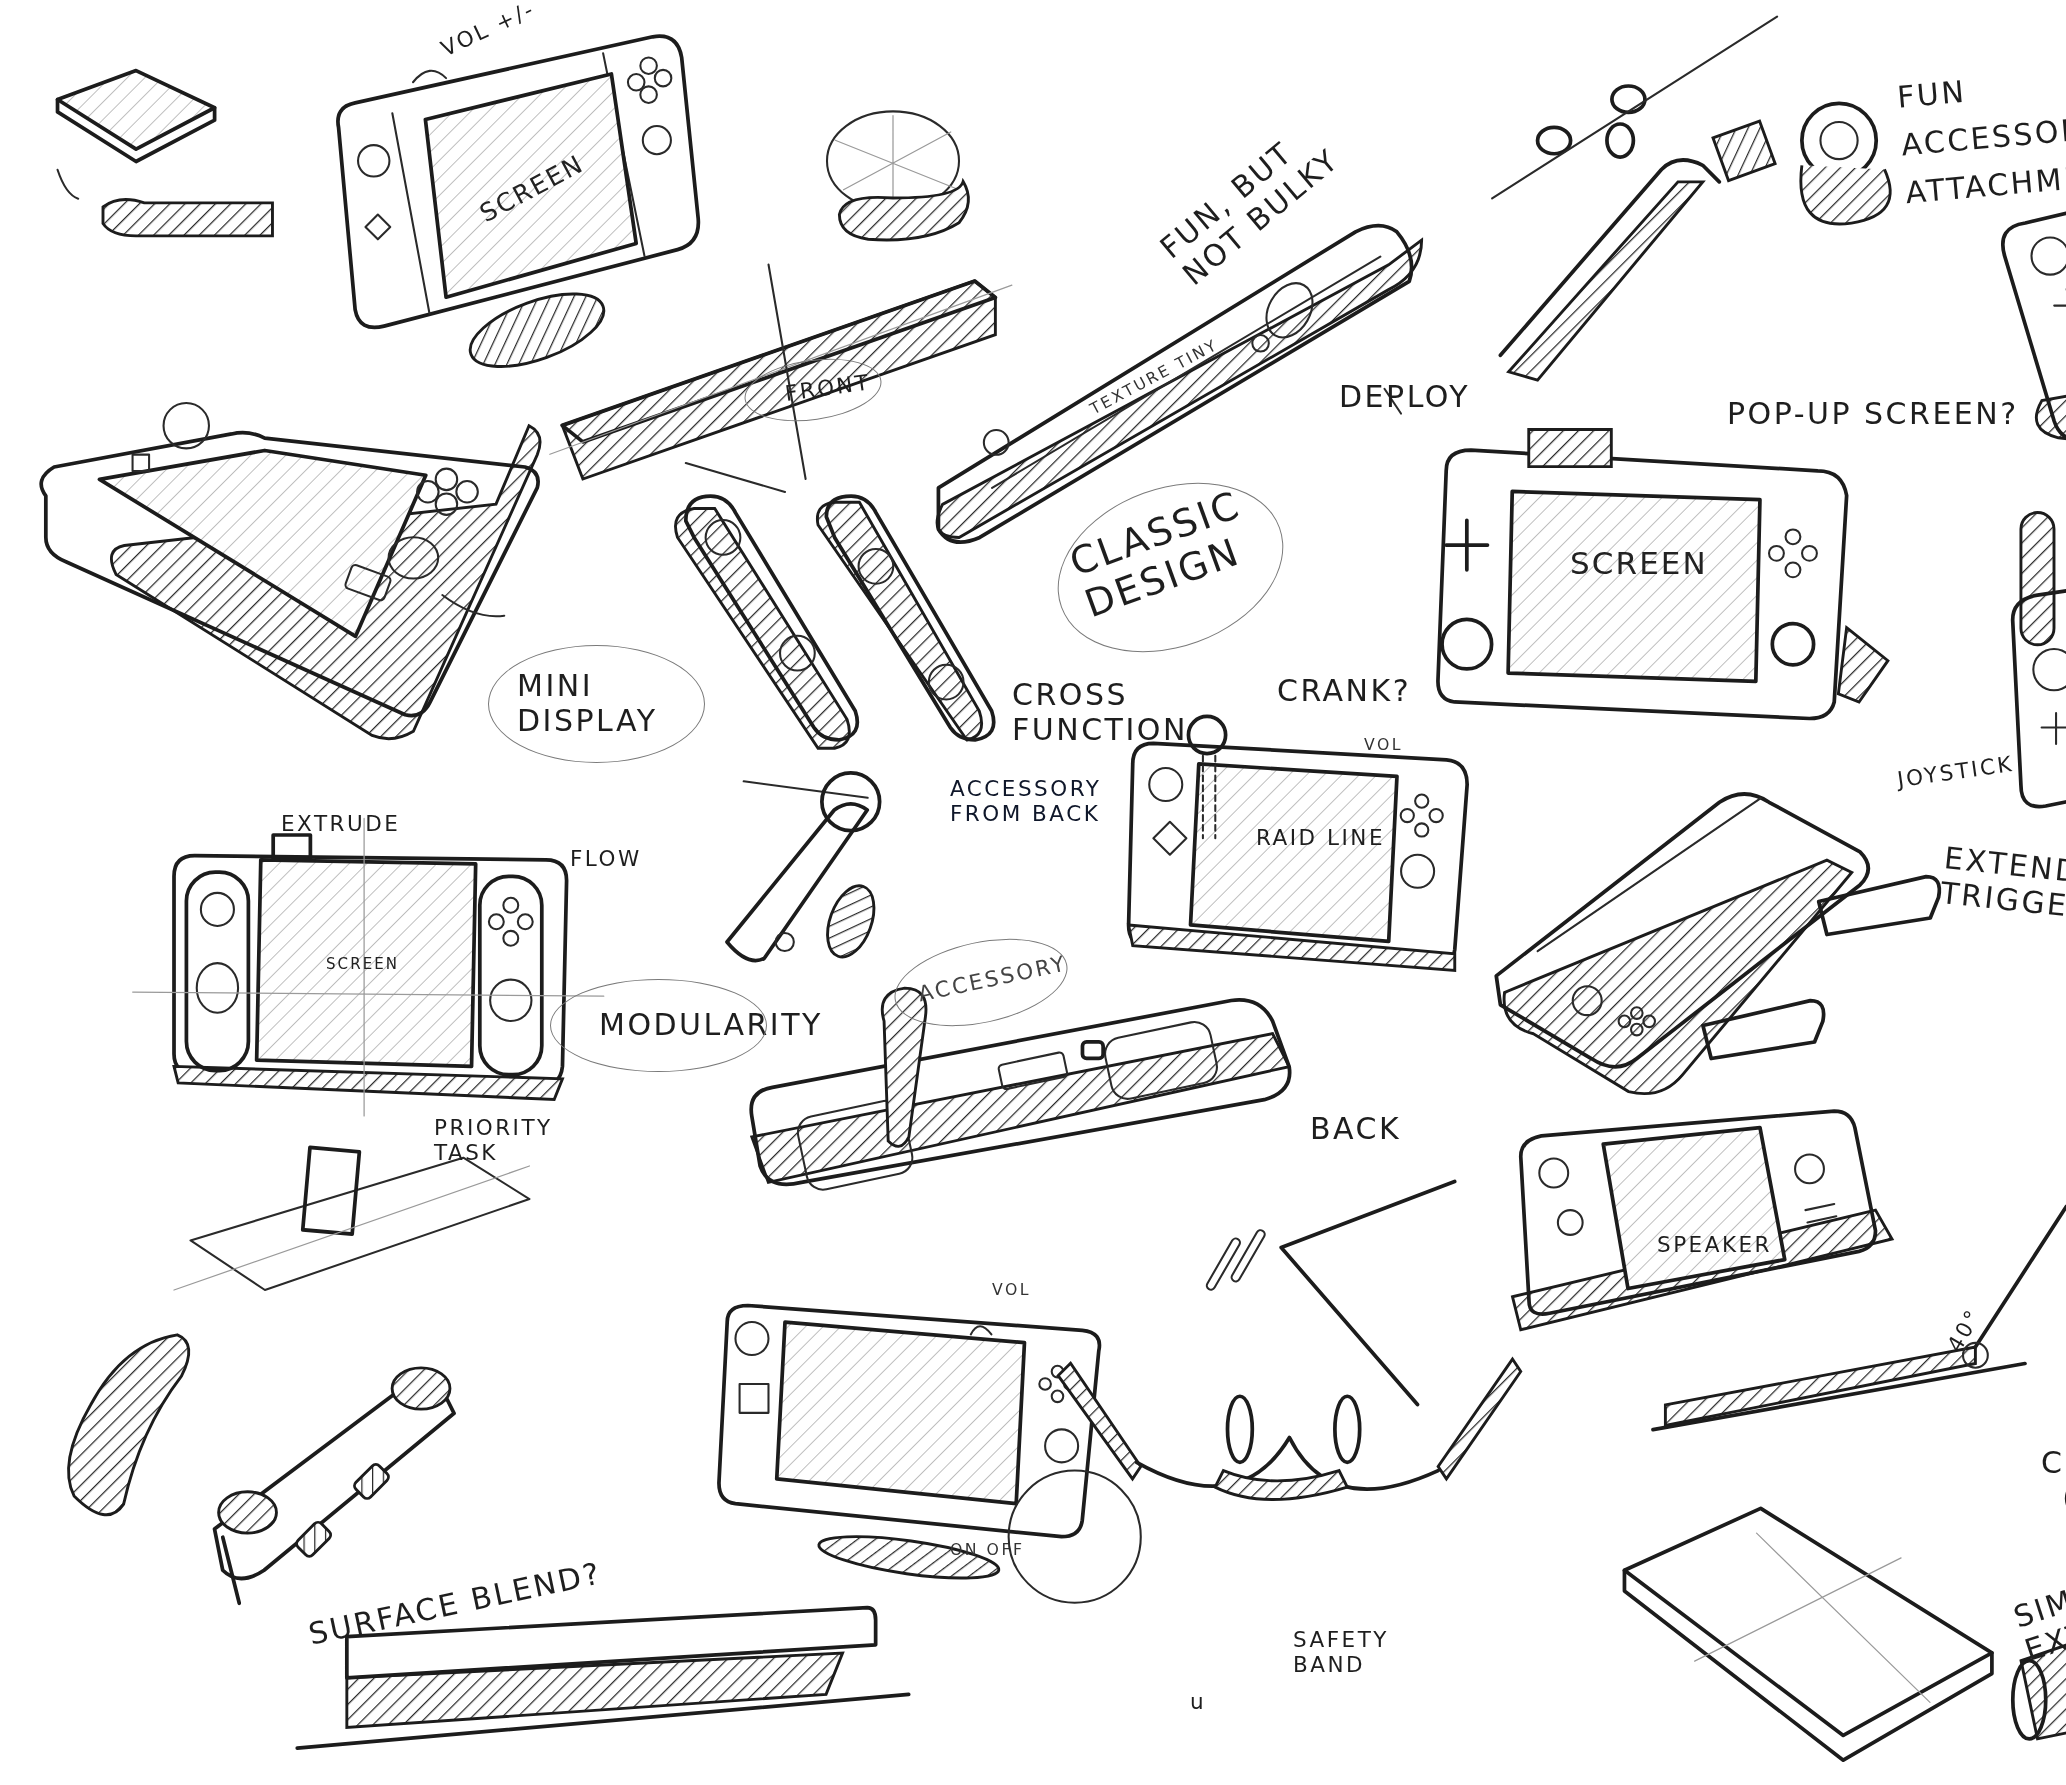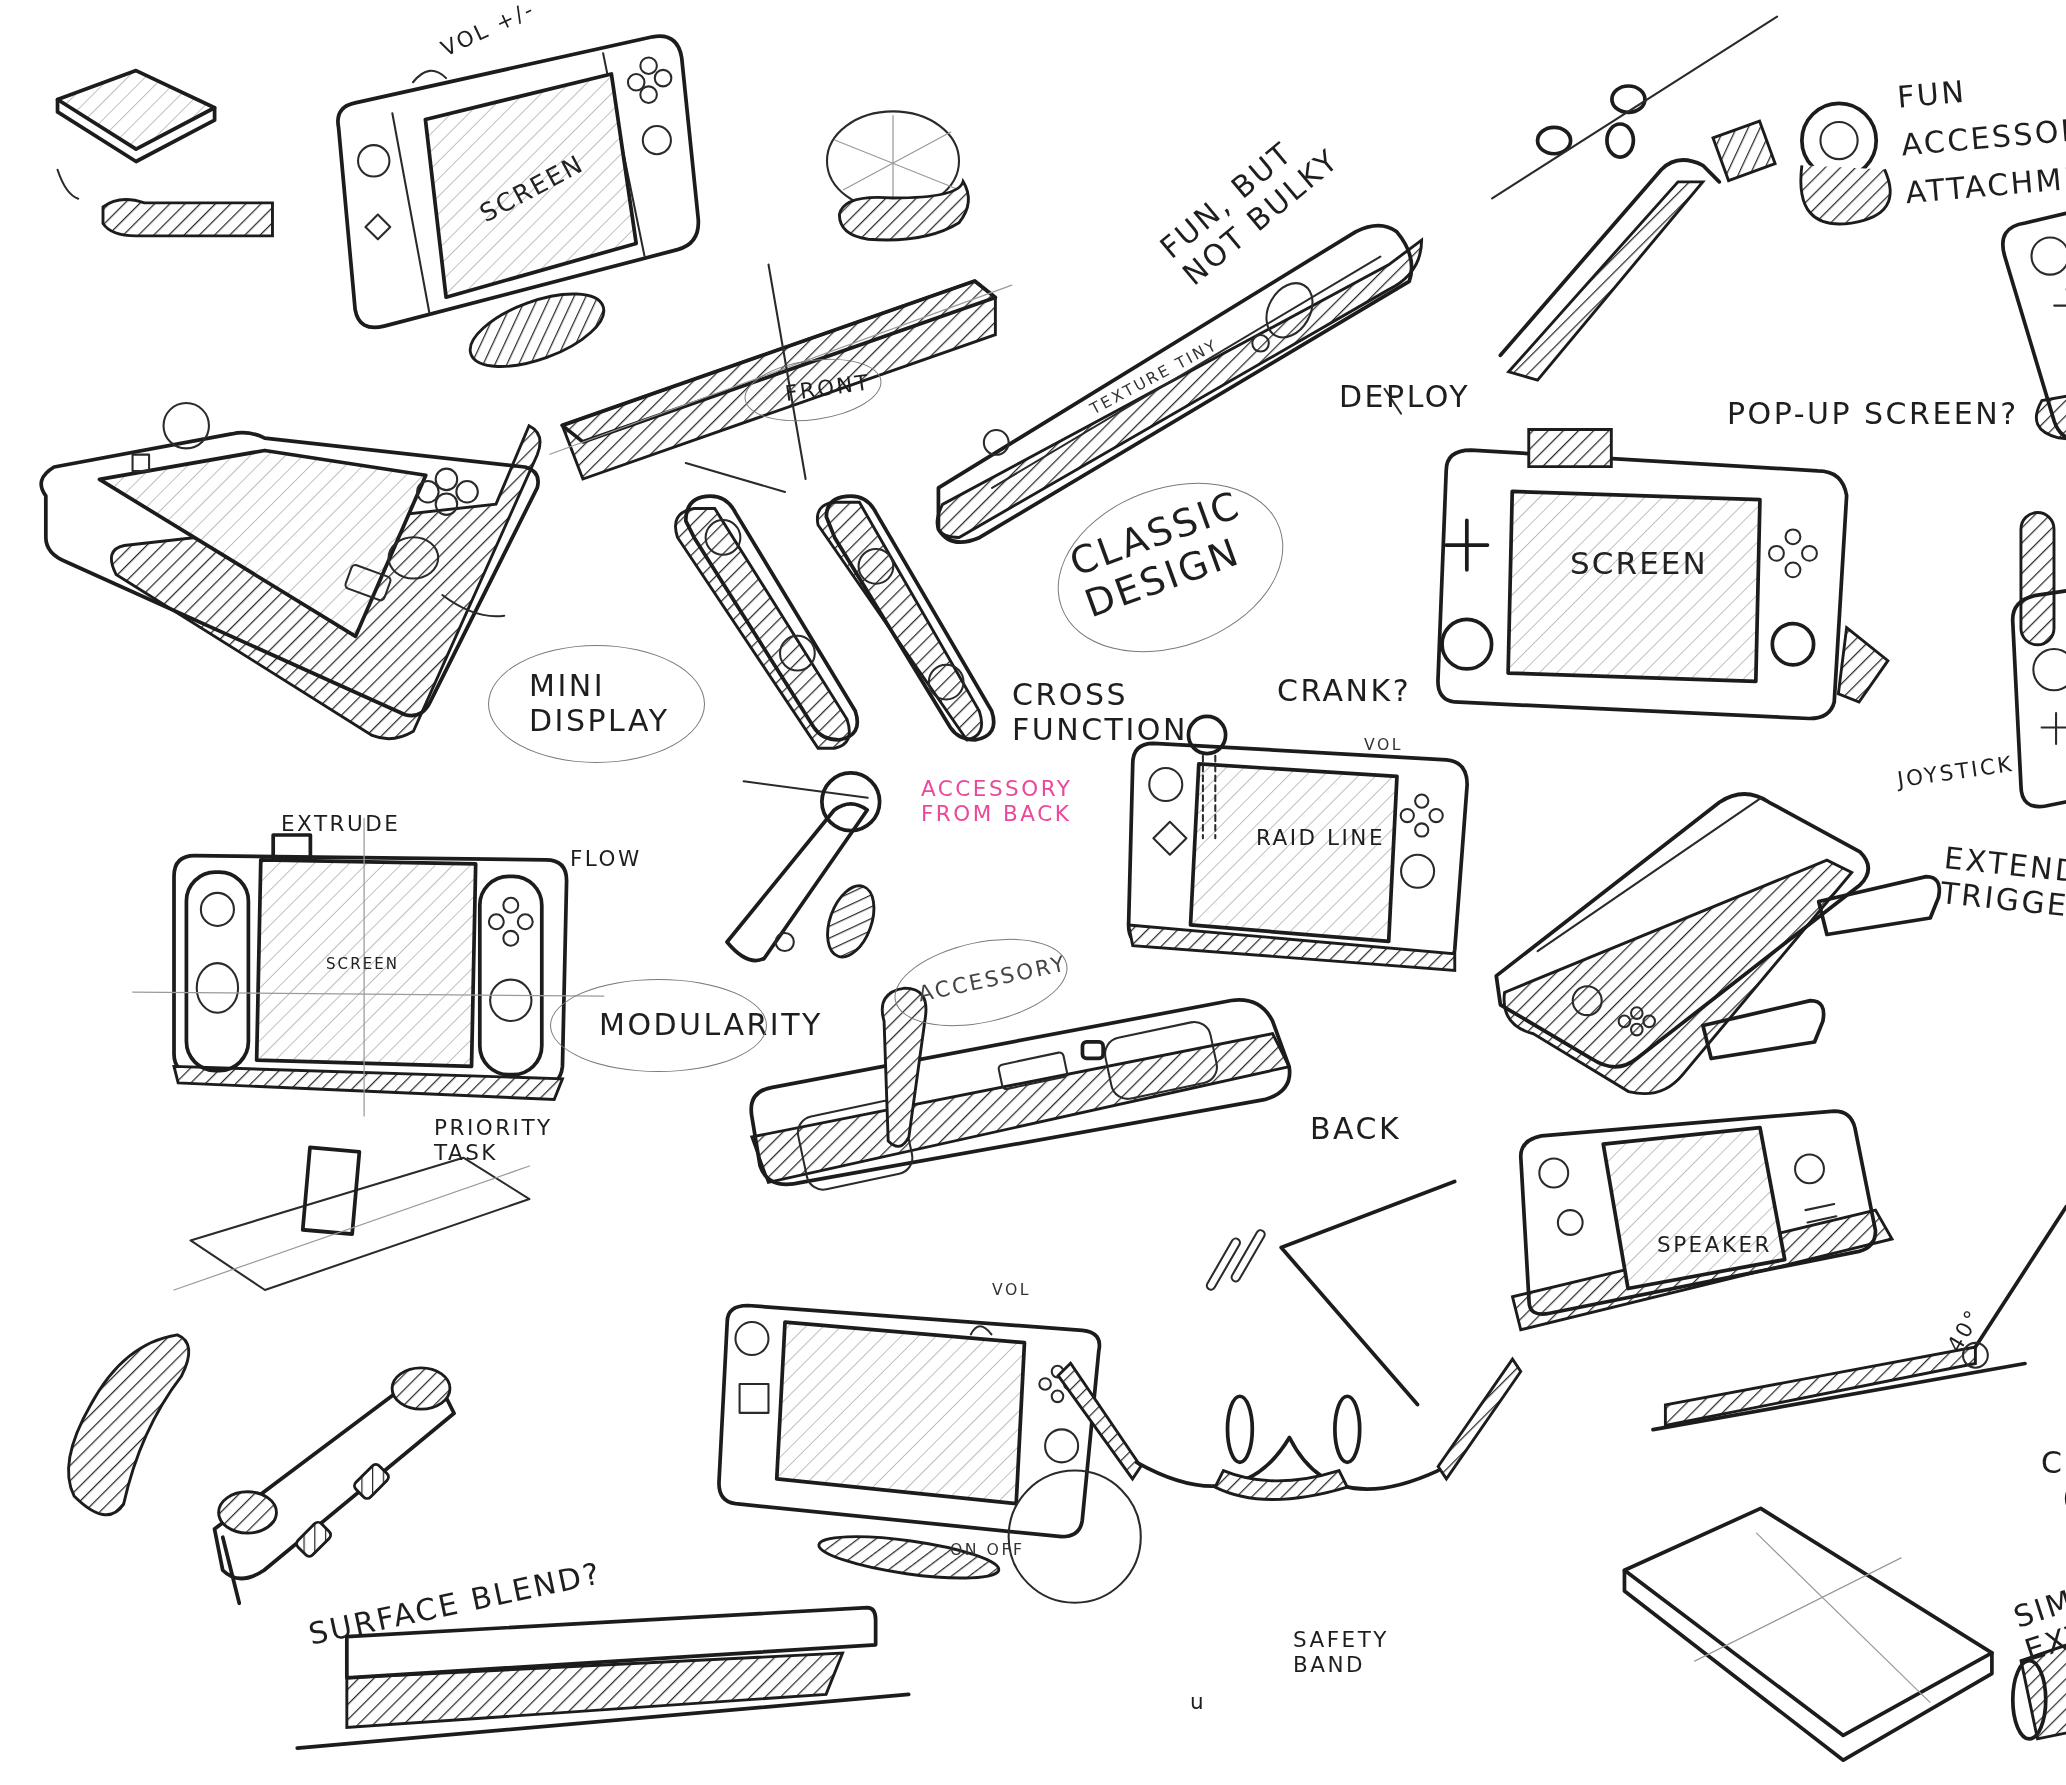--- a/index.html
+++ b/index.html
@@ -90,21 +90,21 @@
   <circle class="lt" cx="450" cy="130" r="55"></circle>
   <path class="lt" d="M320 200 l 40 0 l 0 40 l -40 0 Z"></path>
   <circle class="lt" cx="1080" cy="260" r="26"></circle>
       <circle class="lt" cx="1130" cy="290" r="26"></circle>
   <circle class="lt" cx="1080" cy="320" r="26"></circle>
       <circle class="lt" cx="1035" cy="290" r="26"></circle>
   <ellipse class="lt" cx="1000" cy="450" rx="60" ry="50"></ellipse>
   <rect class="lt" x="840" y="480" width="100" height="60" rx="10" transform="rotate(20 890 510)"></rect>
   <path class="lt" d="M1070 540 Q 1150 600 1220 590"></path>
 </svg>
-<div class="note md" style="left:517px;top:669px;width:149px;white-space:normal;margin-left:12px;">Mini display</div>
+<div class="note md" style="left:517px;top:669px;width:149px;white-space:normal;">Mini display</div>
 <div class="circ" style="left:488px;top:645px;width:215px;height:116px"></div>
 
 <svg class="sk" style="left:661px;top:463px" width="372" height="339" viewBox="0 0 900 820">
   <path class="hat" d="M40 180 Q 20 120 80 110 L 130 110 L 450 620 Q 470 680 420 690 L 380 690 Z"></path>
   <path class="ln" d="M60 140 Q 60 80 120 80 Q 160 80 180 120 L 470 600 Q 490 660 430 670 Q 390 670 370 640 L 80 180 Z"></path>
   <circle class="lt" cx="150" cy="180" r="42"></circle>
   <circle class="lt" cx="330" cy="460" r="42"></circle>
   <path class="hat" d="M380 150 Q 370 100 420 95 L 480 95 L 770 600 Q 790 660 740 670 Z"></path>
   <path class="ln" d="M400 130 Q 400 80 460 80 Q 500 80 520 120 L 800 600 Q 820 660 760 670 Q 720 670 700 640 L 420 180 Z"></path>
   <circle class="lt" cx="520" cy="250" r="42"></circle>
@@ -198,21 +198,21 @@
 <div class="lbl-in" style="left:326px;top:955px;font-size:15px">Screen</div>
 <div class="note md" style="left:599px;top:1008px">Modularity</div>
 <div class="circ" style="left:550px;top:979px;width:215px;height:91px"></div>
 
 <svg class="sk" style="left:702px;top:744px" width="248" height="231" viewBox="0 0 600 560">
   <path class="ln" d="M60 480 L 320 160 Q 360 130 400 160 L 150 520 Q 110 540 60 480 Z"></path>
   <circle class="ln" cx="360" cy="140" r="70"></circle>
   <ellipse class="hat" cx="360" cy="430" rx="50" ry="90" transform="rotate(20 360 430)"></ellipse>
   <circle class="lt" cx="200" cy="480" r="22"></circle>
 </svg>
-<div class="note sm" style="left:921px;top:777px;width:174px;white-space:normal;color:#ec4899">Accessory from back</div>
+<div class="note sm" style="left:950px;top:777px;width:174px;white-space:normal;color:#0f172a">Accessory from back</div>
 
 <svg class="sk" style="left:727px;top:959px" width="620" height="331" viewBox="0 0 1500 800">
   <path class="hat" d="M60 430 L 1320 180 L 1360 260 L 100 540 Z"></path>
   <path class="ln" d="M60 380 Q 50 320 110 310 L 1220 100 Q 1290 90 1320 150 L 1360 260 Q 1370 320 1300 340 L 180 540 Q 100 560 80 500 Z"></path>
   <rect class="lt" x="180" y="360" width="260" height="180" rx="40" transform="rotate(-12 310 450)"></rect>
   <rect class="lt" x="920" y="170" width="260" height="150" rx="40" transform="rotate(-12 1050 245)"></rect>
   <path class="hat" d="M380 150 Q 360 80 430 70 Q 490 70 480 140 L 440 430 Q 420 470 390 440 Z"></path>
   <rect class="lt" x="660" y="240" width="160" height="60" rx="10" transform="rotate(-12 740 270)"></rect>
   <rect class="ln" x="860" y="200" width="50" height="40" rx="10"></rect>
 </svg>

